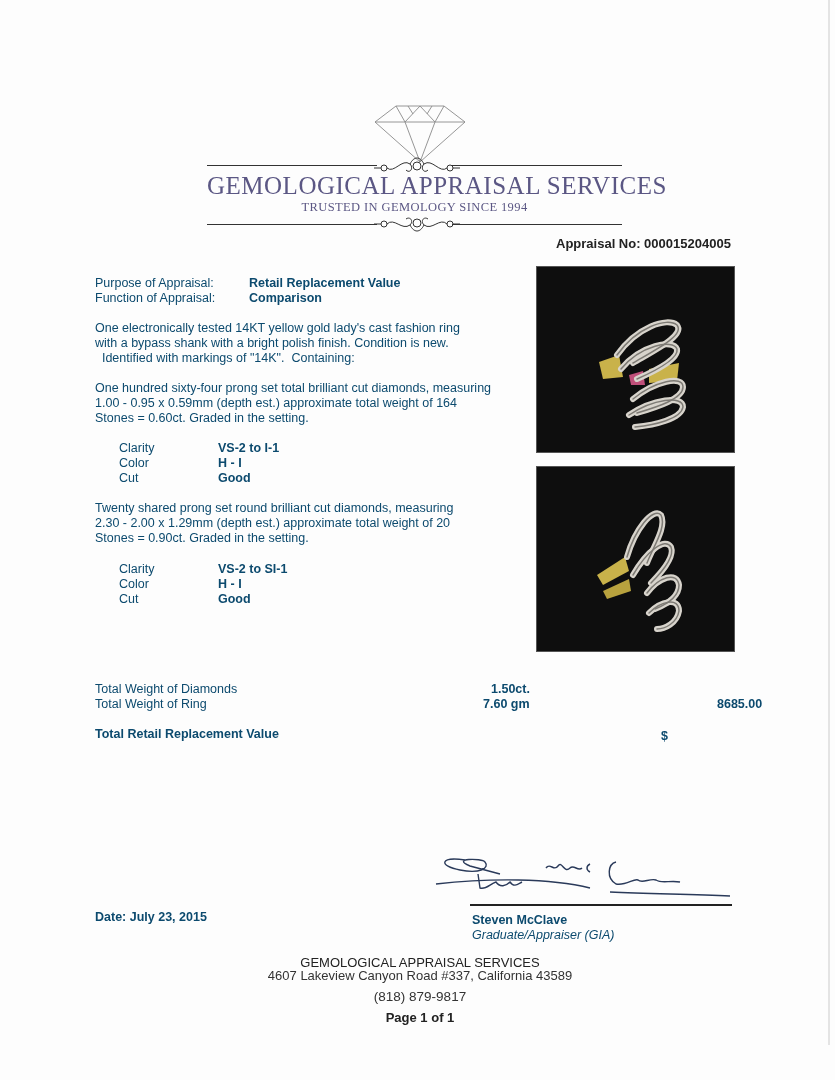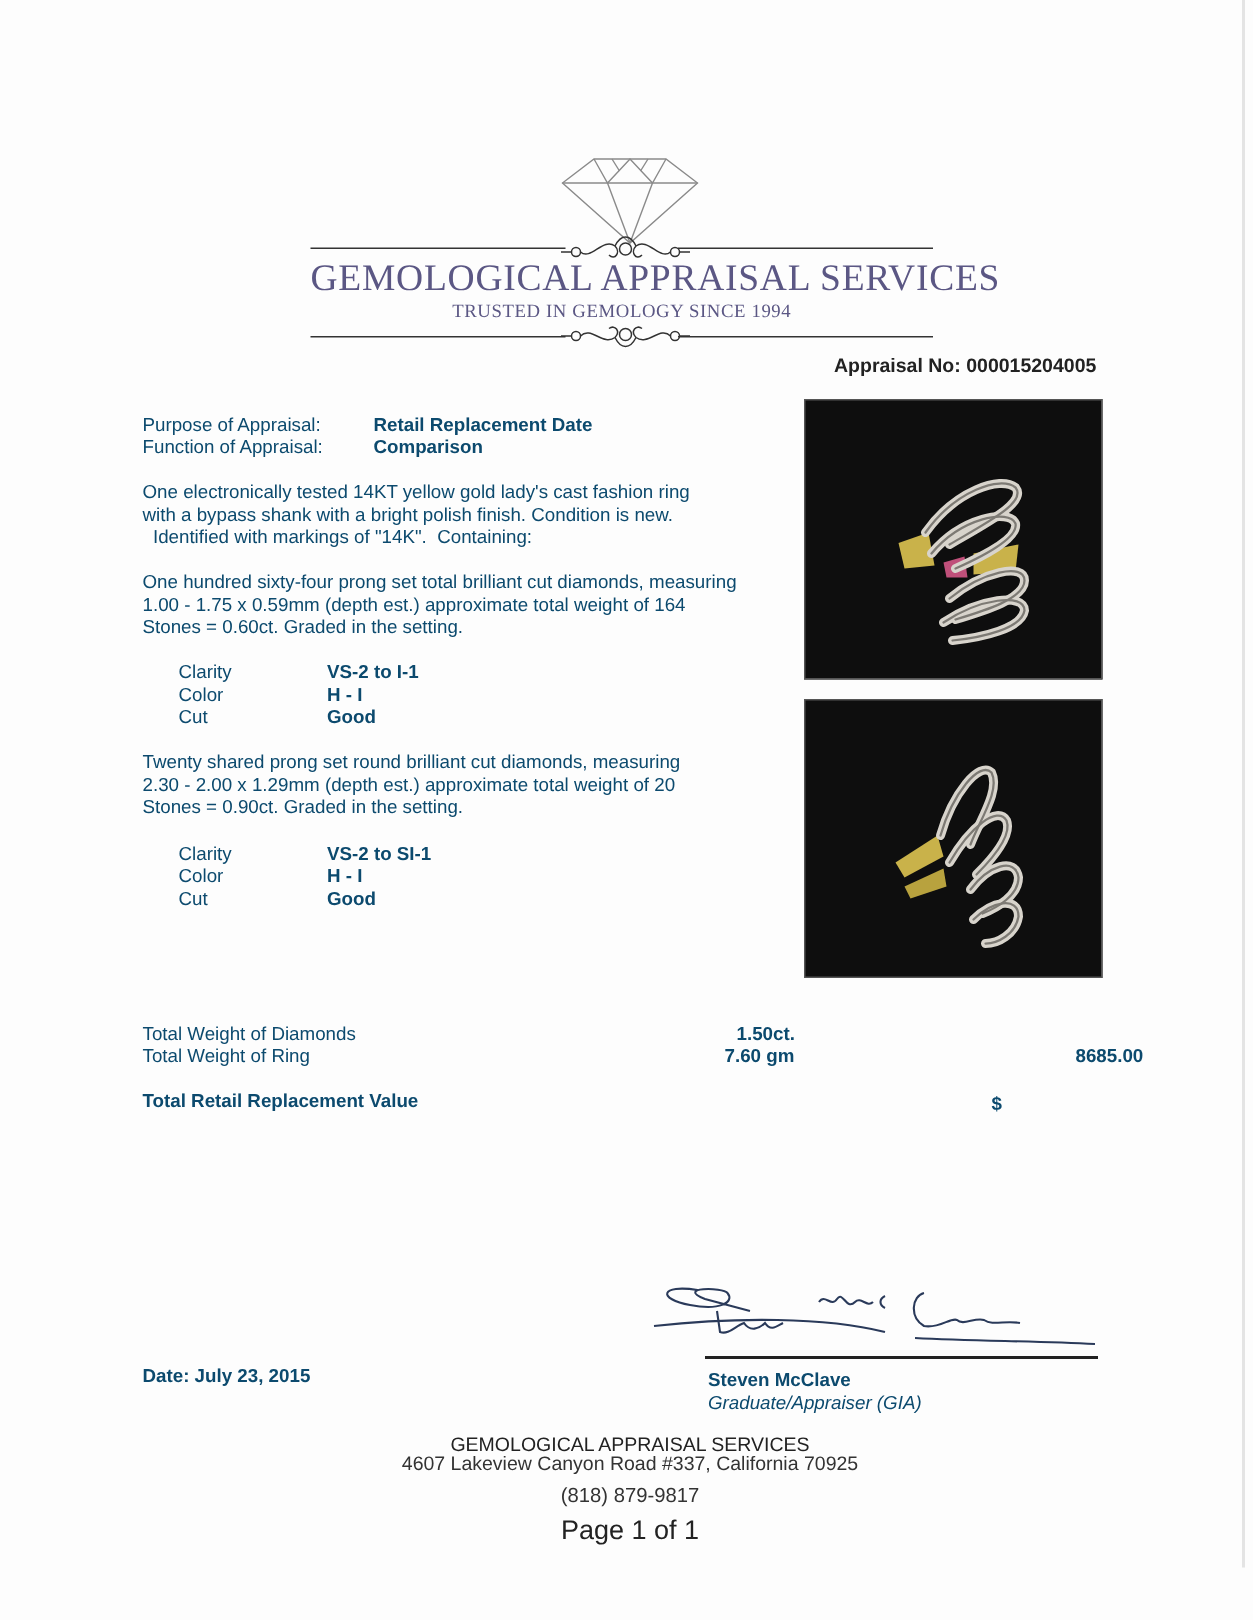--- a/index.html
+++ b/index.html
@@ -77,30 +77,30 @@
     <path d="M75,11 C68,4 60,18 52,12 C48,8 52,3 56,6"></path>
     <path d="M38,12 C42,20 48,20 52,12"></path>
     <circle cx="45" cy="10" r="4"></circle>
     <path d="M2,11 L9,11 M81,11 L88,11"></path>
   </g>
 </svg>
 
 <div class="appraisal-no">Appraisal No: 000015204005</div>
 
 <div class="t" style="left:95px; top:276px;">Purpose of Appraisal:</div>
-<div class="t b" style="left:249px; top:276px;">Retail Replacement Date</div>
+<div class="t b" style="left:249px; top:276px;">Retail Replacement Value</div>
 <div class="t" style="left:95px; top:291px;">Function of Appraisal:</div>
 <div class="t b" style="left:249px; top:291px;">Comparison</div>
 
 <div class="t" style="left:95px; top:321px;">One electronically tested 14KT yellow gold lady's cast fashion ring</div>
 <div class="t" style="left:95px; top:336px;">with a bypass shank with a bright polish finish. Condition is new.</div>
 <div class="t" style="left:95px; top:351px; white-space:pre;">  Identified with markings of "14K".  Containing:</div>
 
 <div class="t" style="left:95px; top:381px;">One hundred sixty-four prong set total brilliant cut diamonds, measuring</div>
-<div class="t" style="left:95px; top:396px;">1.00 - 1.75 x 0.59mm (depth est.) approximate total weight of 164</div>
+<div class="t" style="left:95px; top:396px;">1.00 - 0.95 x 0.59mm (depth est.) approximate total weight of 164</div>
 <div class="t" style="left:95px; top:411px;">Stones = 0.60ct.  Graded in the setting.</div>
 
 <div class="t" style="left:119px; top:441px;">Clarity</div>
 <div class="t b" style="left:218px; top:441px;">VS-2 to I-1</div>
 <div class="t" style="left:119px; top:456px;">Color</div>
 <div class="t b" style="left:218px; top:456px;">H - I</div>
 <div class="t" style="left:119px; top:471px;">Cut</div>
 <div class="t b" style="left:218px; top:471px;">Good</div>
 
 <div class="t" style="left:95px; top:501px;">Twenty shared prong set round brilliant cut diamonds, measuring</div>
@@ -173,15 +173,15 @@
     <path d="M186,14 C178,16 176,30 186,36 C196,38 204,30 208,32 C212,36 220,30 226,32 C232,36 240,32 250,34"></path>
     <path d="M180,44 C220,46 260,46 300,48"></path>
   </g>
 </svg>
 <div class="sig-line"></div>
 
 <div class="t b" style="left:472px; top:913px;">Steven McClave</div>
 <div class="t" style="left:472px; top:928px; font-style:italic;">Graduate/Appraiser (GIA)</div>
 
 <div class="footer" style="top:955px; font-size:13px;">GEMOLOGICAL APPRAISAL SERVICES</div>
-<div class="footer" style="top:968px; font-size:13px; color:#333;">4607 Lakeview Canyon Road #337, California 70925</div>
+<div class="footer" style="top:968px; font-size:13px; color:#333;">4607 Lakeview Canyon Road #337, California 43589</div>
 <div class="footer" style="top:989px; font-size:13.5px; color:#333;">(818) 879-9817</div>
-<div class="footer" style="top:1010px; font-size:18px; font-weight:normal;">Page 1 of 1</div>
+<div class="footer" style="top:1010px; font-size:13px; font-weight:bold;">Page 1 of 1</div>
 
 </body></html>

